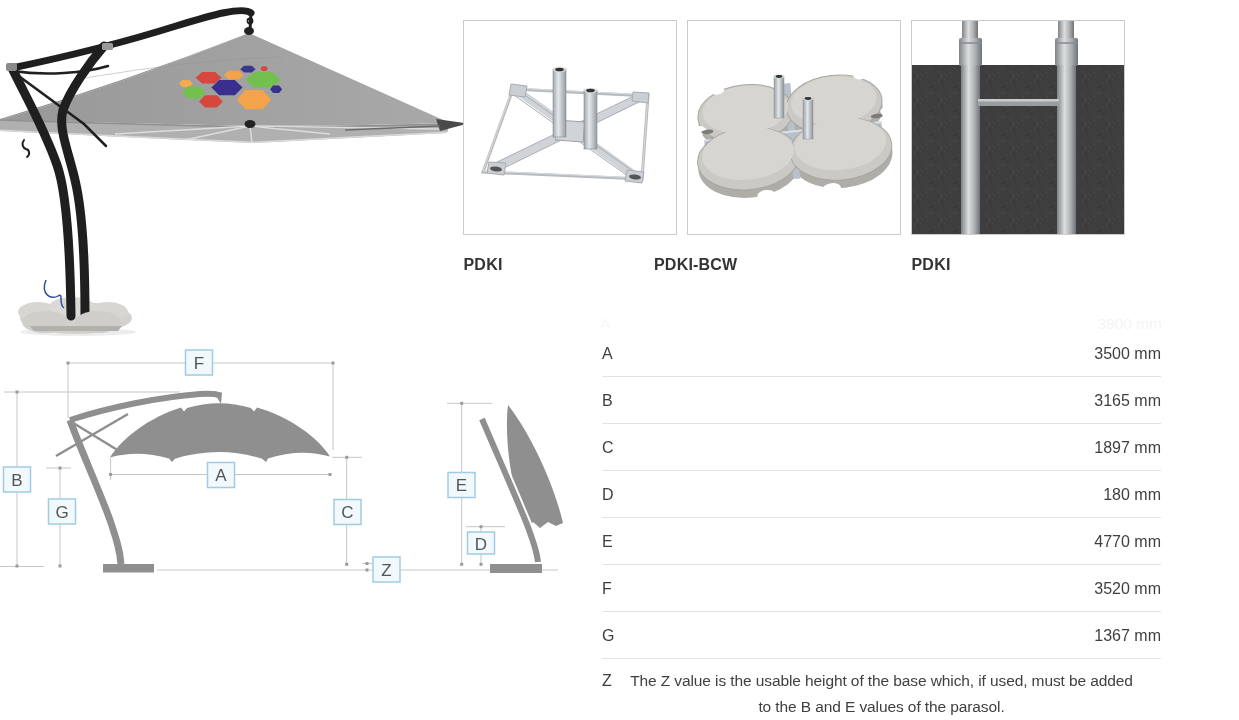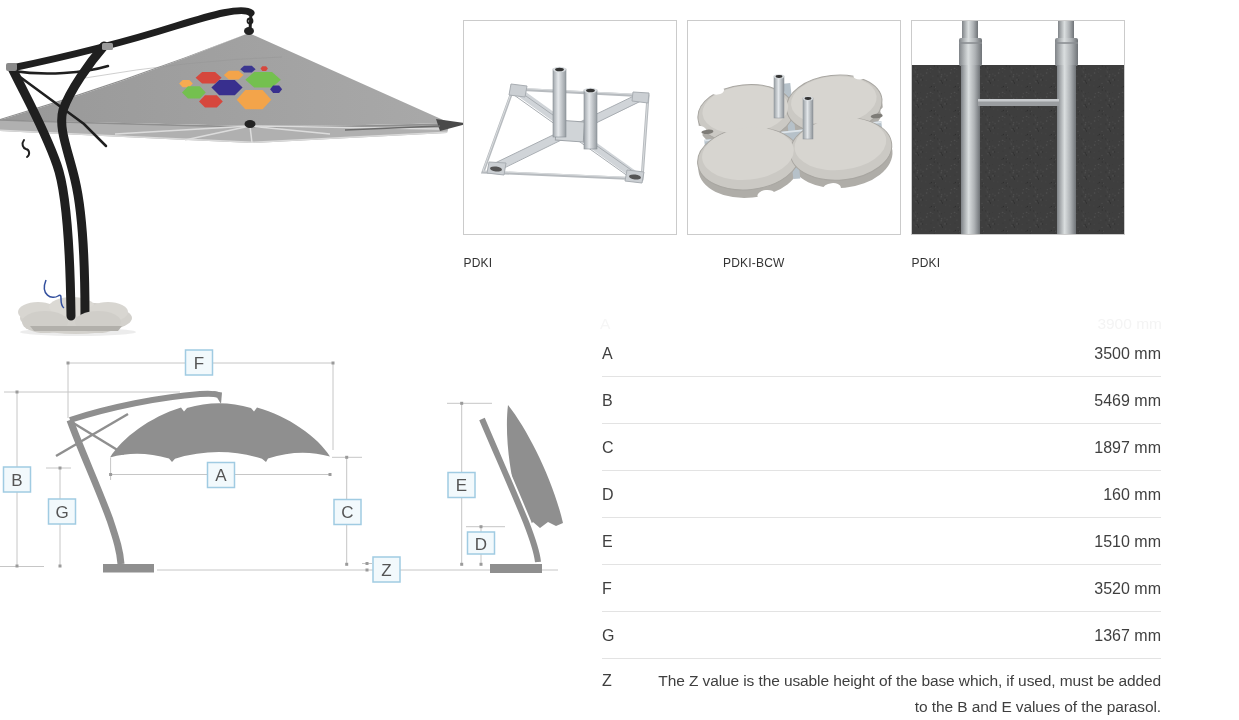--- a/index.html
+++ b/index.html
@@ -1,29 +1,29 @@
 <!DOCTYPE html>
 <html><head>
 <meta charset="utf-8">
 <style>
   html,body{margin:0;padding:0;}
   body{width:1239px;height:720px;position:relative;background:#fff;
        font-family:"Liberation Sans", sans-serif;overflow:hidden;}
   .box{position:absolute;top:20px;width:212px;height:213px;
        border:1px solid #cbcbcb;background:#fff;}
-  .blabel{position:absolute;font-size:12px;font-weight:normal;color:#333;
+  .blabel{position:absolute;font-size:16px;font-weight:bold;color:#333;
        letter-spacing:0.2px;}
   #table{position:absolute;left:602px;top:329.75px;width:559px;color:#3f3f3f;
        font-size:16px;}
   .row{height:46px;border-bottom:1px solid #e3e3e3;position:relative;}
   .row .k{position:absolute;left:0;top:15px;}
   .row .v{position:absolute;right:0;top:15px;margin-left:32px;}
   .zrow{position:relative;height:61px;}
   .zrow .k{position:absolute;left:0;top:13px;}
-  .zrow .v{position:absolute;right:0;top:9.5px;width:559px;text-align:right;
+  .zrow .v{position:absolute;right:0;top:9.5px;width:559px;text-align:center;
        line-height:26.2px;font-size:15.5px;letter-spacing:-0.1px;}
 </style>
 </head>
 <body>
 
 <svg id="photo" style="position:absolute;left:0;top:0" width="470" height="340" viewBox="0 0 470 340">
   <defs>
     <linearGradient id="cantop" x1="0" y1="0" x2="1" y2="0">
       <stop offset="0" stop-color="#989898"></stop>
       <stop offset="1" stop-color="#a9a9a9"></stop>
@@ -277,21 +277,21 @@
   <rect x="146" y="0" width="16" height="20" fill="url(#pole)"></rect>
   <rect x="143" y="17" width="23" height="28" rx="2" fill="url(#pole)"></rect>
   <rect x="143" y="21" width="23" height="2" fill="#8b8f92" opacity="0.8"></rect>
   <rect x="145" y="44" width="19" height="169" fill="url(#pole)"></rect>
 
   <rect x="66" y="78" width="81" height="7" fill="#9a9da0"></rect>
   <rect x="66" y="78" width="81" height="2.5" fill="#c8cbce"></rect>
 </svg>
 </div>
 <div class="blabel" style="left:463.5px;top:256px">PDKI</div>
-<div class="blabel" style="left:723px;top:256px">PDKI-BCW</div>
+<div class="blabel" style="left:654px;top:256px">PDKI-BCW</div>
 <div class="blabel" style="left:911.5px;top:256px">PDKI</div>
 
 <svg id="diagram" style="position:absolute;left:0;top:330px" width="600" height="290" viewBox="0 330 600 290">
   <g stroke="#c6c6c6" stroke-width="1" fill="none">
 
     <line x1="68" y1="363" x2="333" y2="363"></line>
     <line x1="68" y1="363" x2="68" y2="418"></line>
     <line x1="333" y1="363" x2="333" y2="450"></line>
 
     <line x1="17" y1="392" x2="17" y2="566"></line>
@@ -385,33 +385,33 @@
 <div style="position:absolute;right:77px;top:315px;font-size:15.5px;color:#f4f4f4;">3900 mm</div>
 <div style="position:absolute;left:600px;top:315px;font-size:15.5px;color:#f6f6f6;">A</div>
 
 <div id="table">
   <div class="row">
       <span class="k">A</span>
       <span class="v">3500 mm</span>
     </div>
   <div class="row">
       <span class="k">B</span>
-      <span class="v">5469 mm</span>
+      <span class="v">3165 mm</span>
     </div>
   <div class="row">
       <span class="k">C</span>
       <span class="v">1897 mm</span>
     </div>
   <div class="row">
       <span class="k">D</span>
-      <span class="v">160 mm</span>
+      <span class="v">180 mm</span>
     </div>
   <div class="row">
       <span class="k">E</span>
-      <span class="v">1510 mm</span>
+      <span class="v">4770 mm</span>
     </div>
   <div class="row">
       <span class="k">F</span>
       <span class="v">3520 mm</span>
     </div>
   <div class="row">
       <span class="k">G</span>
       <span class="v">1367 mm</span>
     </div>
   <div class="zrow">

